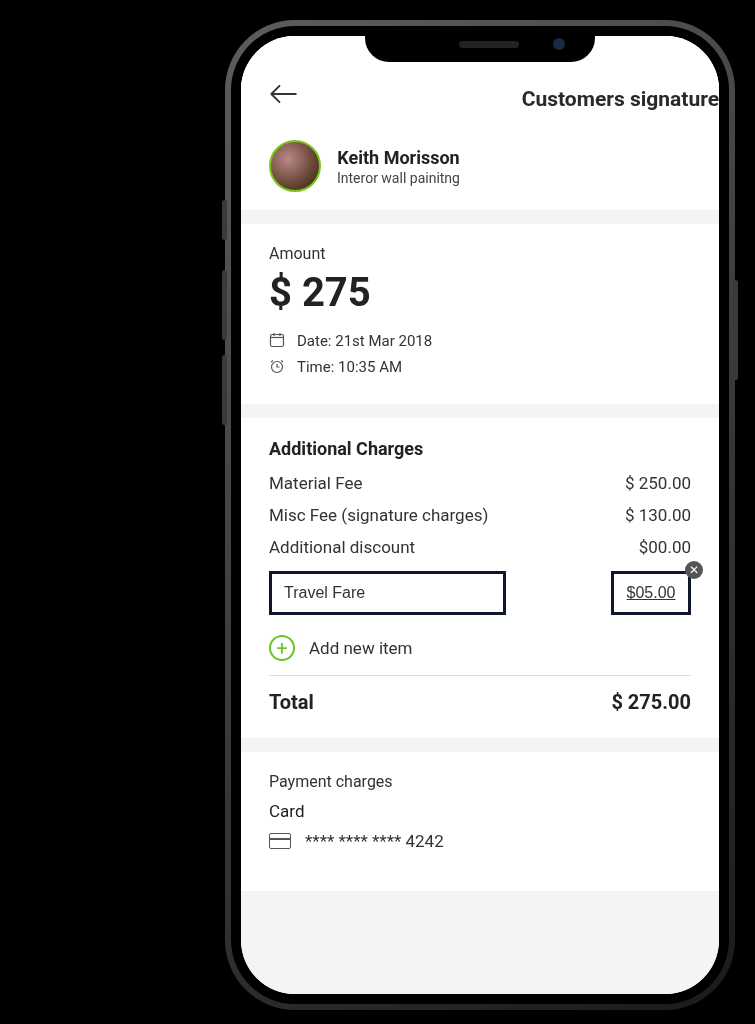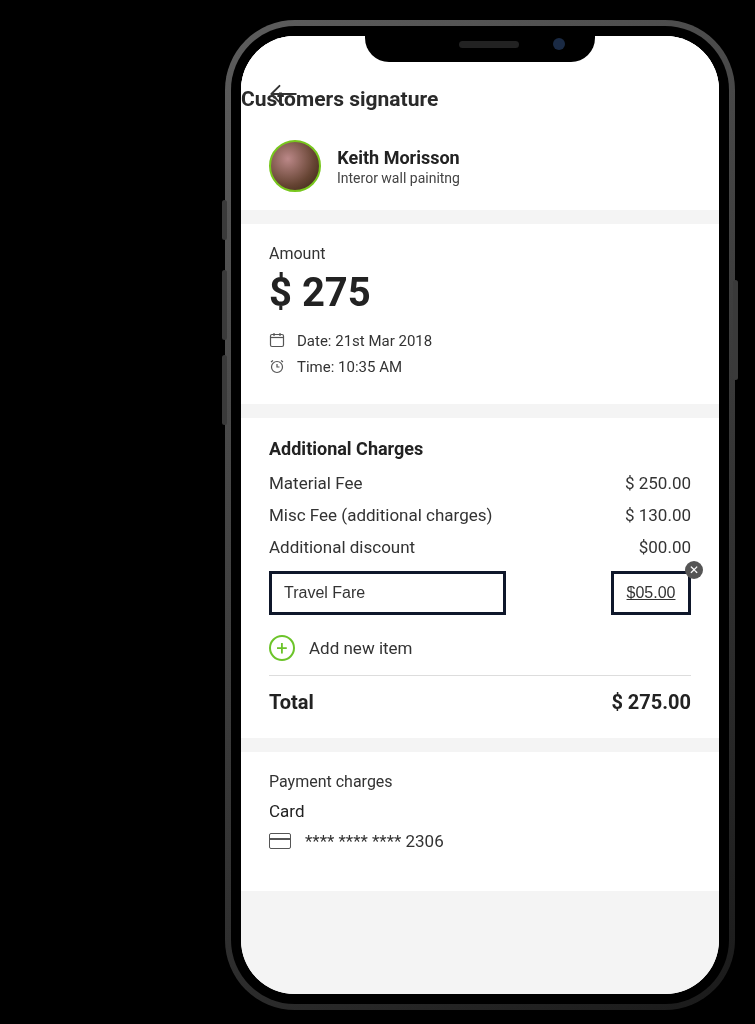--- a/index.html
+++ b/index.html
@@ -93,21 +93,21 @@
   .back-btn {
     position:absolute;
     left:28px;
     top:48px;
     width:28px;
     height:20px;
     cursor:pointer;
   }
   .page-title {
     flex:1;
-    text-align:left;
+    text-align:right;
     font-size:21px;
     font-weight:700;
     color:#2a2a2a;
   }
 
   .section { background:#fff; margin-bottom:14px; padding:20px 28px; }
 
   
   .customer { display:flex; align-items:center; gap:16px; padding:18px 28px;text-align:center;}
   .avatar {
@@ -227,21 +227,21 @@
         </div>
 
         <div class="section">
           <div class="charges-title">Additional Charges</div>
 
           <div class="charge-row">
             <span>Material Fee</span>
             <span>$ 250.00</span>
           </div>
           <div class="charge-row">
-            <span>Misc Fee (additional charges)</span>
+            <span>Misc Fee (signature charges)</span>
             <span>$ 130.00</span>
           </div>
           <div class="charge-row">
             <span>Additional discount</span>
             <span>$00.00</span>
           </div>
 
           <div class="editable-row">
             <input class="input-name" value="Travel Fare" style="">
             <input class="input-val" value="$05.00" style="">
@@ -261,20 +261,20 @@
             <span>Total</span>
             <span>$ 275.00</span>
           </div>
         </div>
 
         <div class="section" style="margin-bottom:0; padding-bottom:40px;">
           <div class="pay-title">Payment charges</div>
           <div class="pay-type">Card</div>
           <div class="card-row">
             <div class="card-icon"></div>
-            <span>**** **** **** 2306</span>
+            <span>**** **** **** 4242</span>
           </div>
         </div>
 
       </div>
     </div>
   </div>
 </div>
 
 </body></html>

